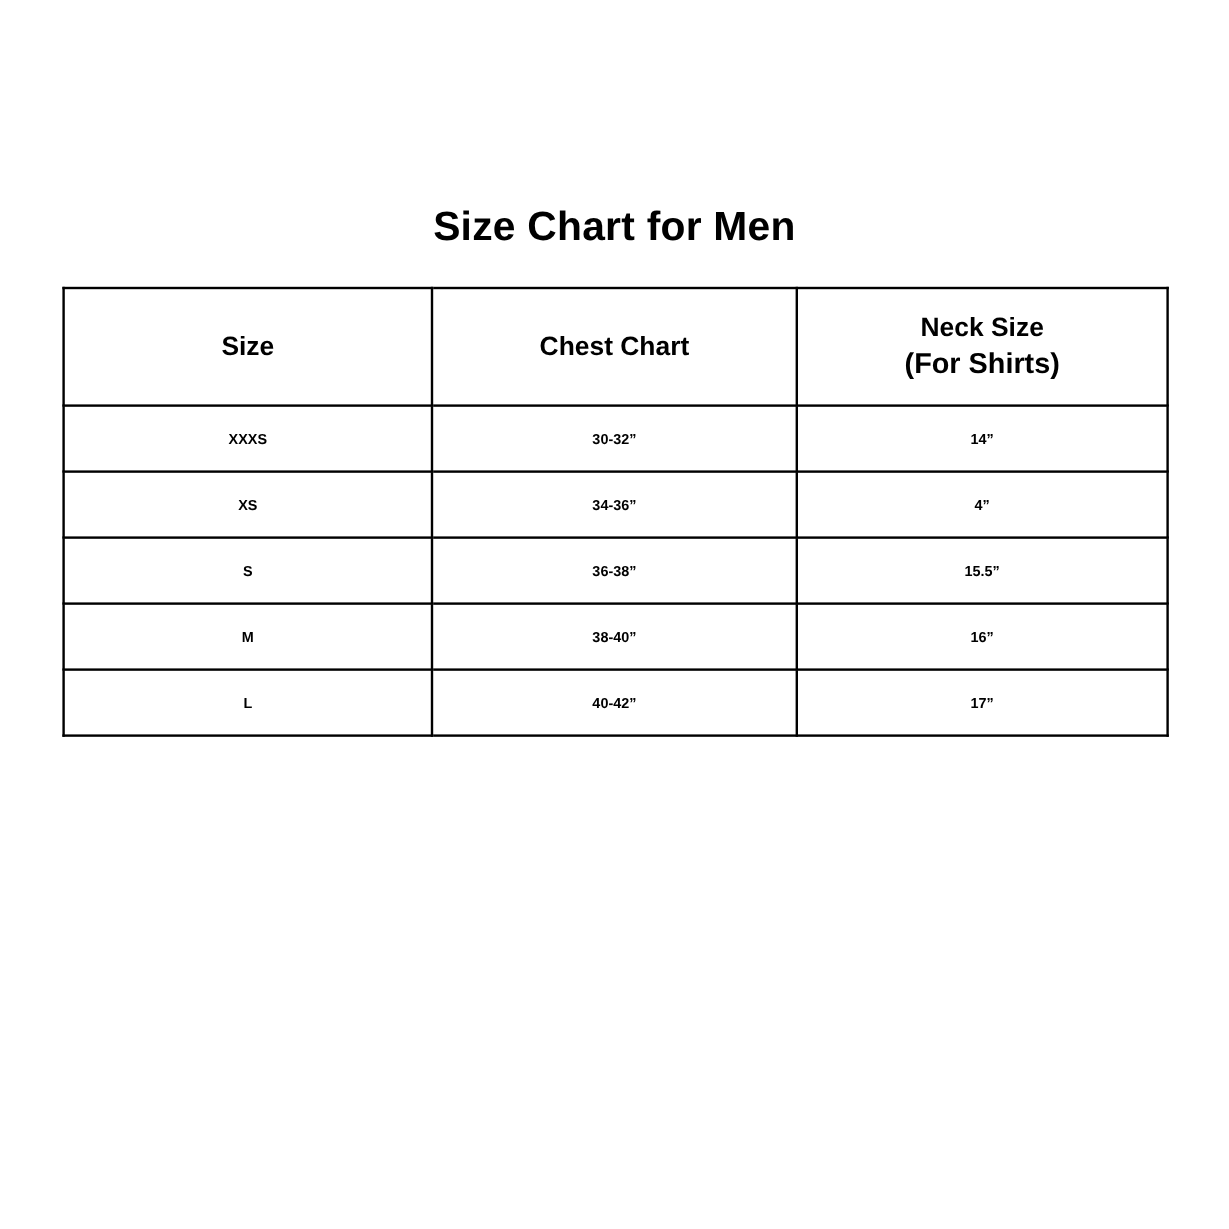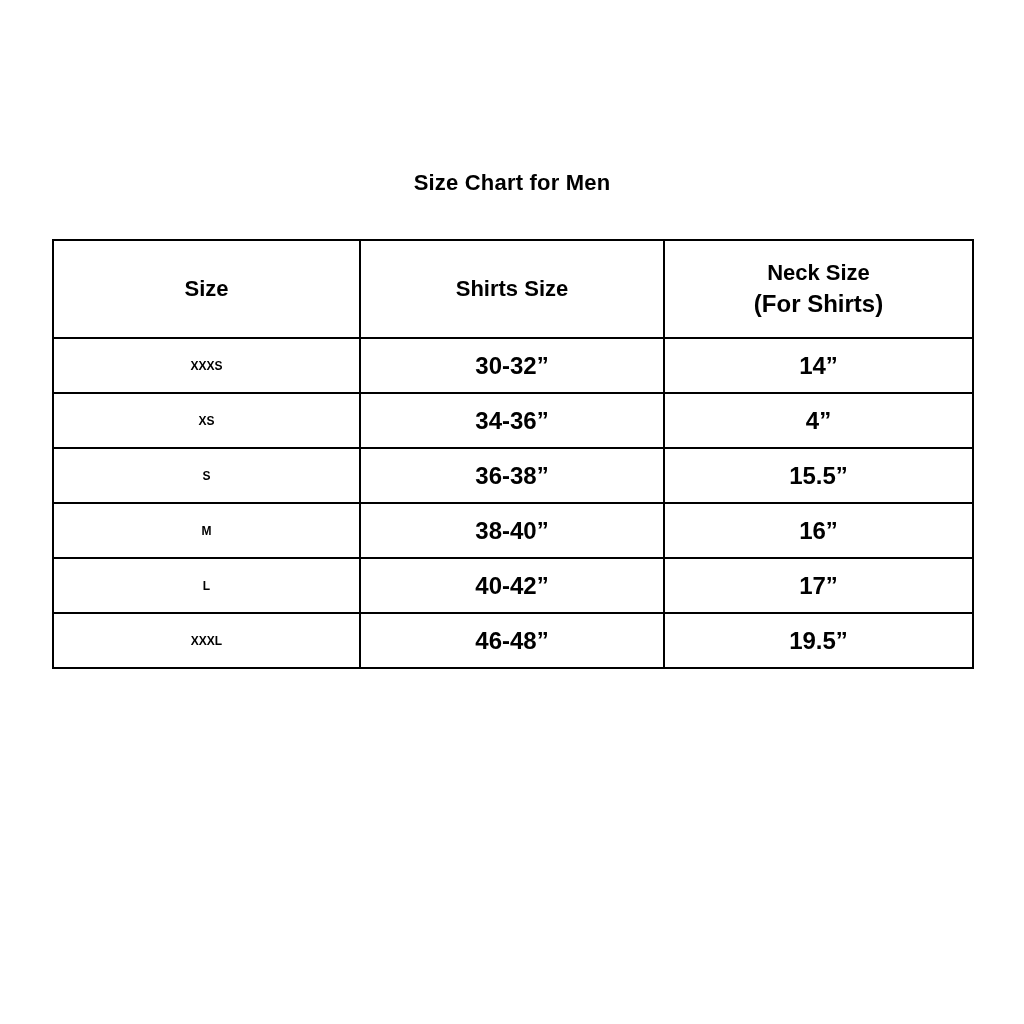--- a/index.html
+++ b/index.html
@@ -19,21 +19,21 @@
     width: 1024px;
     height: 1024px;
     box-sizing: border-box;
   }
   .chart-title {
     position: absolute;
     left: 0;
     top: 170px;
     width: 1024px;
     text-align: center;
-    font-size: 22px;
+    font-size: 34px;
     font-weight: bold;
     letter-spacing: 0.2px;
   }
   .table-wrap {
     position: absolute;
     left: 52px;
     top: 239px;
     width: 1020px;
   }
   table.size-chart {
@@ -59,21 +59,21 @@
     line-height: 1.35;
     padding: 0 6px;
   }
   table.size-chart thead th .sub {
     display: block;
     font-size: 24px;
     font-weight: bold;
   }
   table.size-chart tbody td {
     height: 53px;
-    font-size: 24px;
+    font-size: 12px;
     padding: 0 6px;
   }
   table.size-chart tbody td.size-cell {
     font-size: 12px;
   }
 </style>
 </head>
 <body>
 
 <div class="page">
@@ -86,21 +86,21 @@
         <col class="c1">
         <col class="c2">
         <col class="c3">
       </colgroup>
       <thead>
         <tr>
           <th>
             <span>Size</span>
           </th>
           <th>
-            <span>Shirts Size</span>
+            <span>Chest Chart</span>
           </th>
           <th>
             <span>Neck Size</span>
             <span class="sub">(For Shirts)</span>
           </th>
         </tr>
       </thead>
       <tbody>
         <tr>
           <td class="size-cell">XXXS</td>
@@ -120,22 +120,17 @@
         <tr>
           <td class="size-cell">M</td>
           <td>38-40”</td>
           <td>16”</td>
         </tr>
         <tr>
           <td class="size-cell">L</td>
           <td>40-42”</td>
           <td>17”</td>
         </tr>
-        <tr>
-          <td class="size-cell">XXXL</td>
-          <td>46-48”</td>
-          <td>19.5”</td>
-        </tr>
       </tbody>
     </table>
   </div>
 
 </div>
 
 </body></html>

